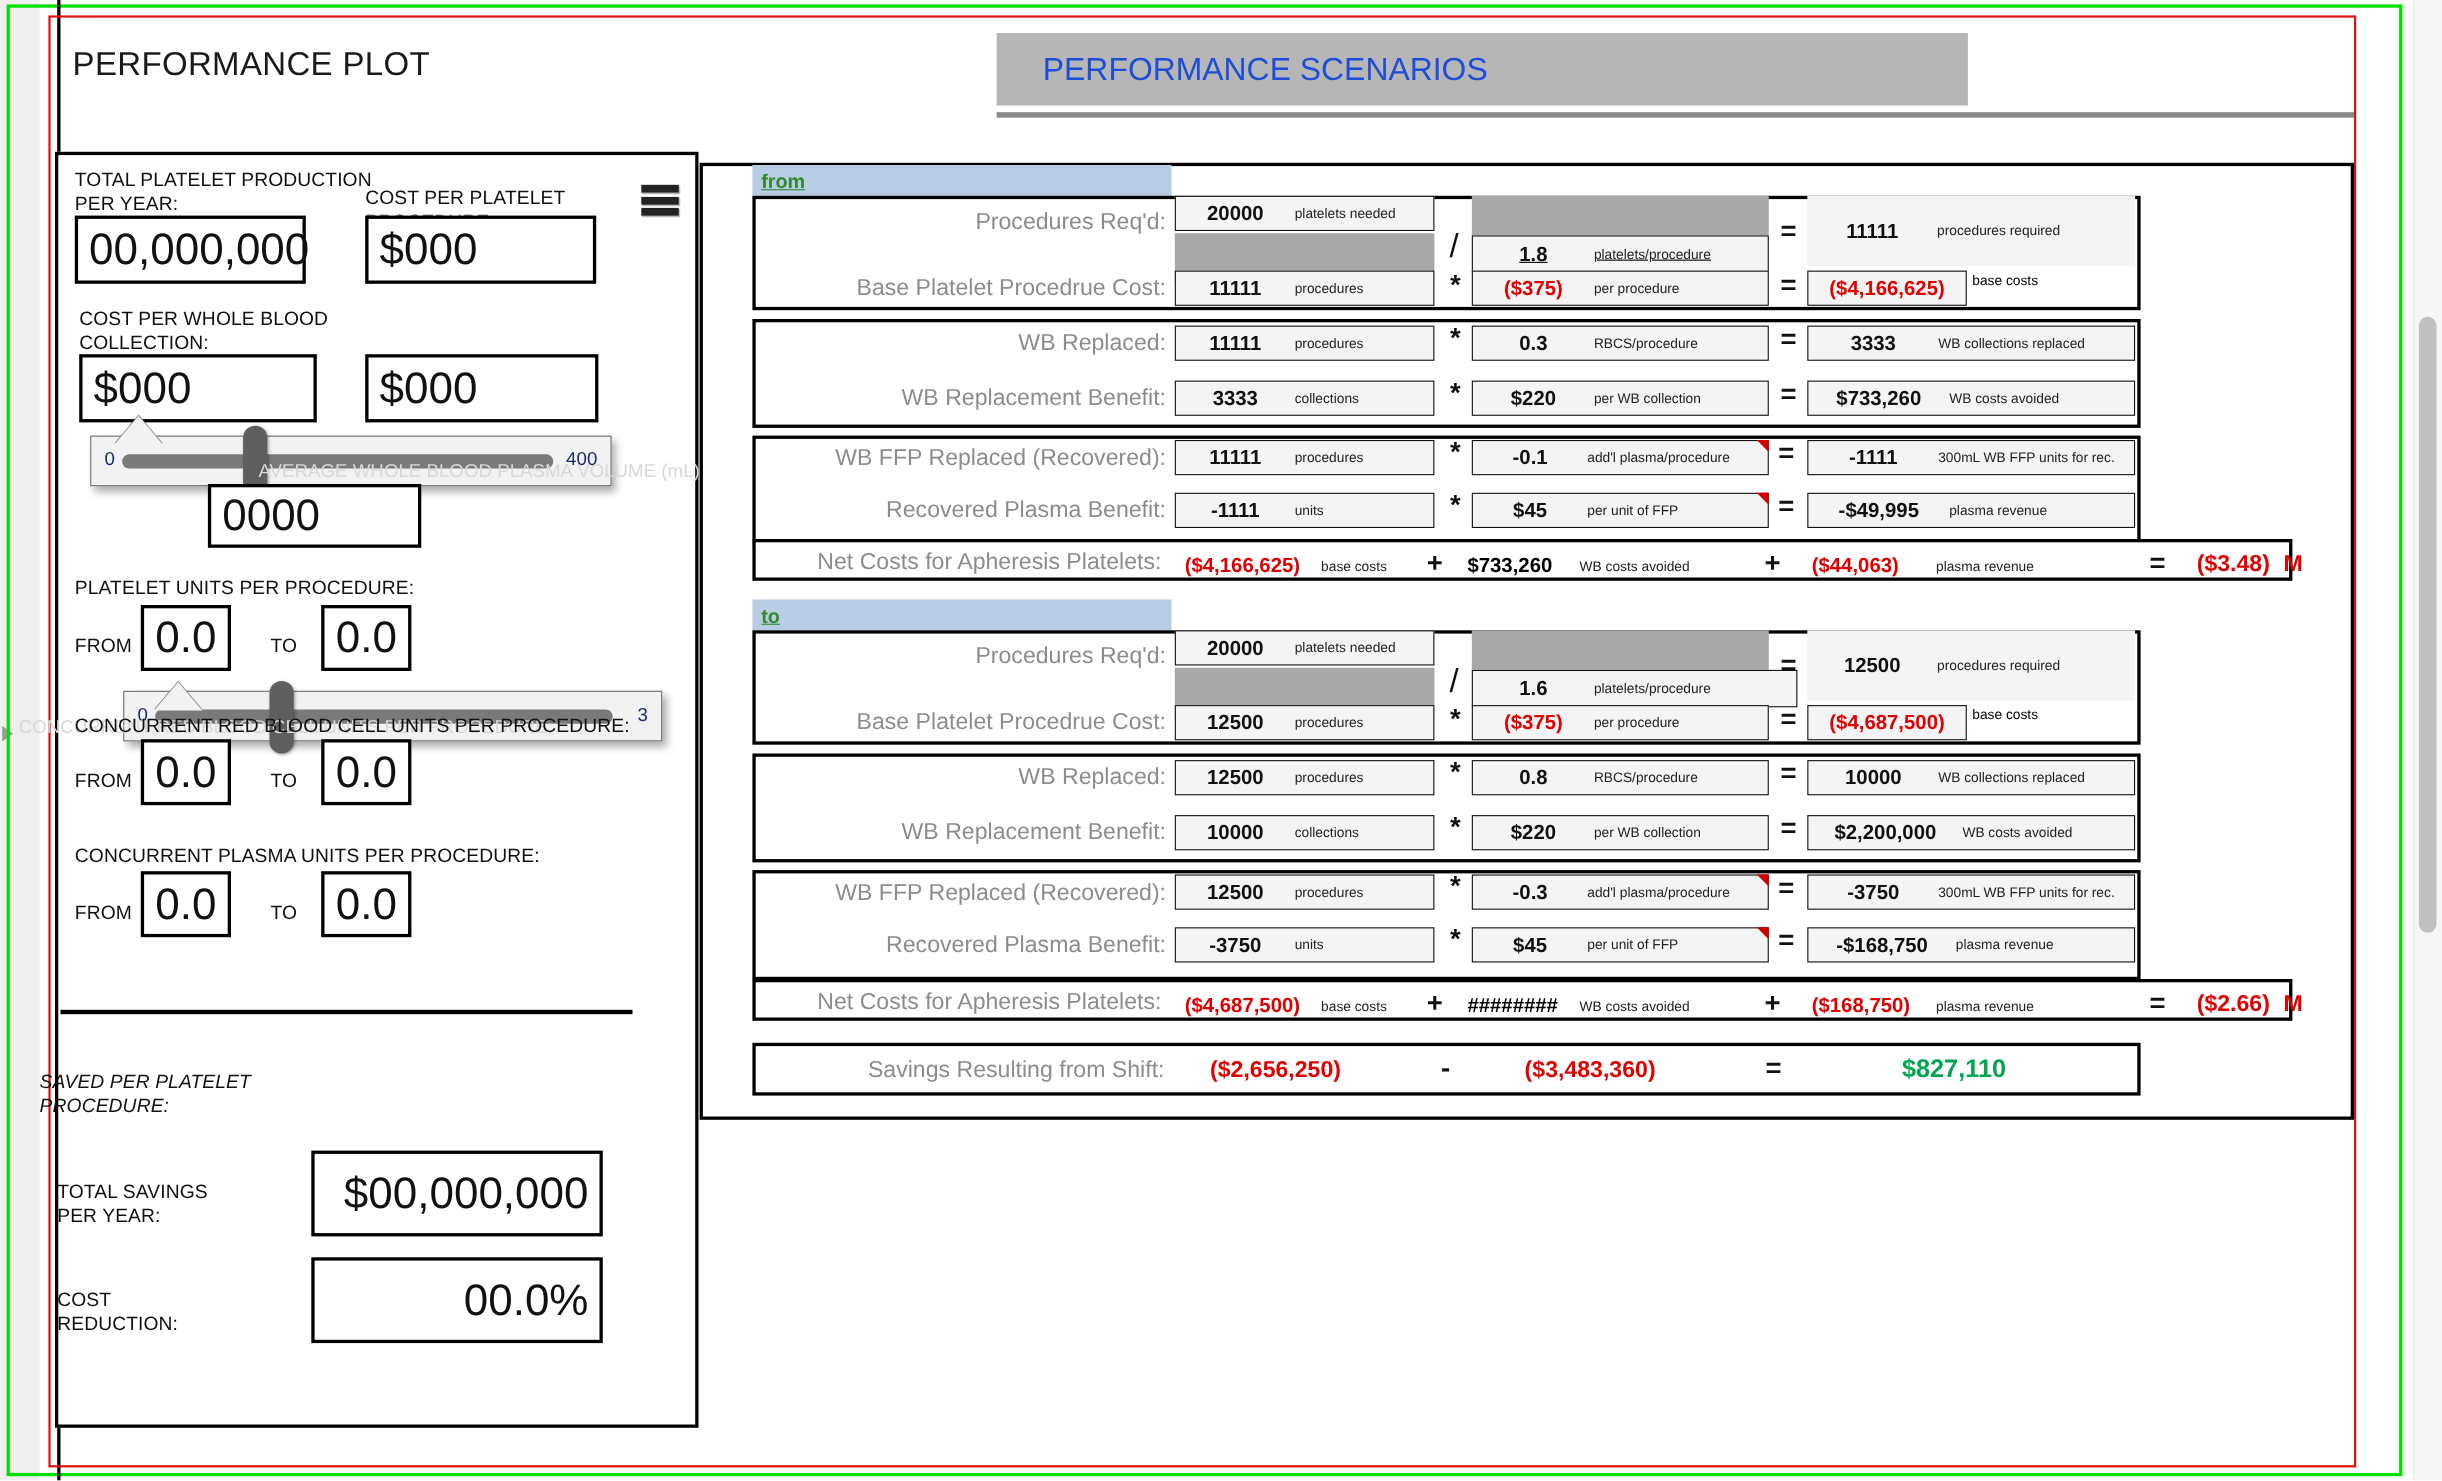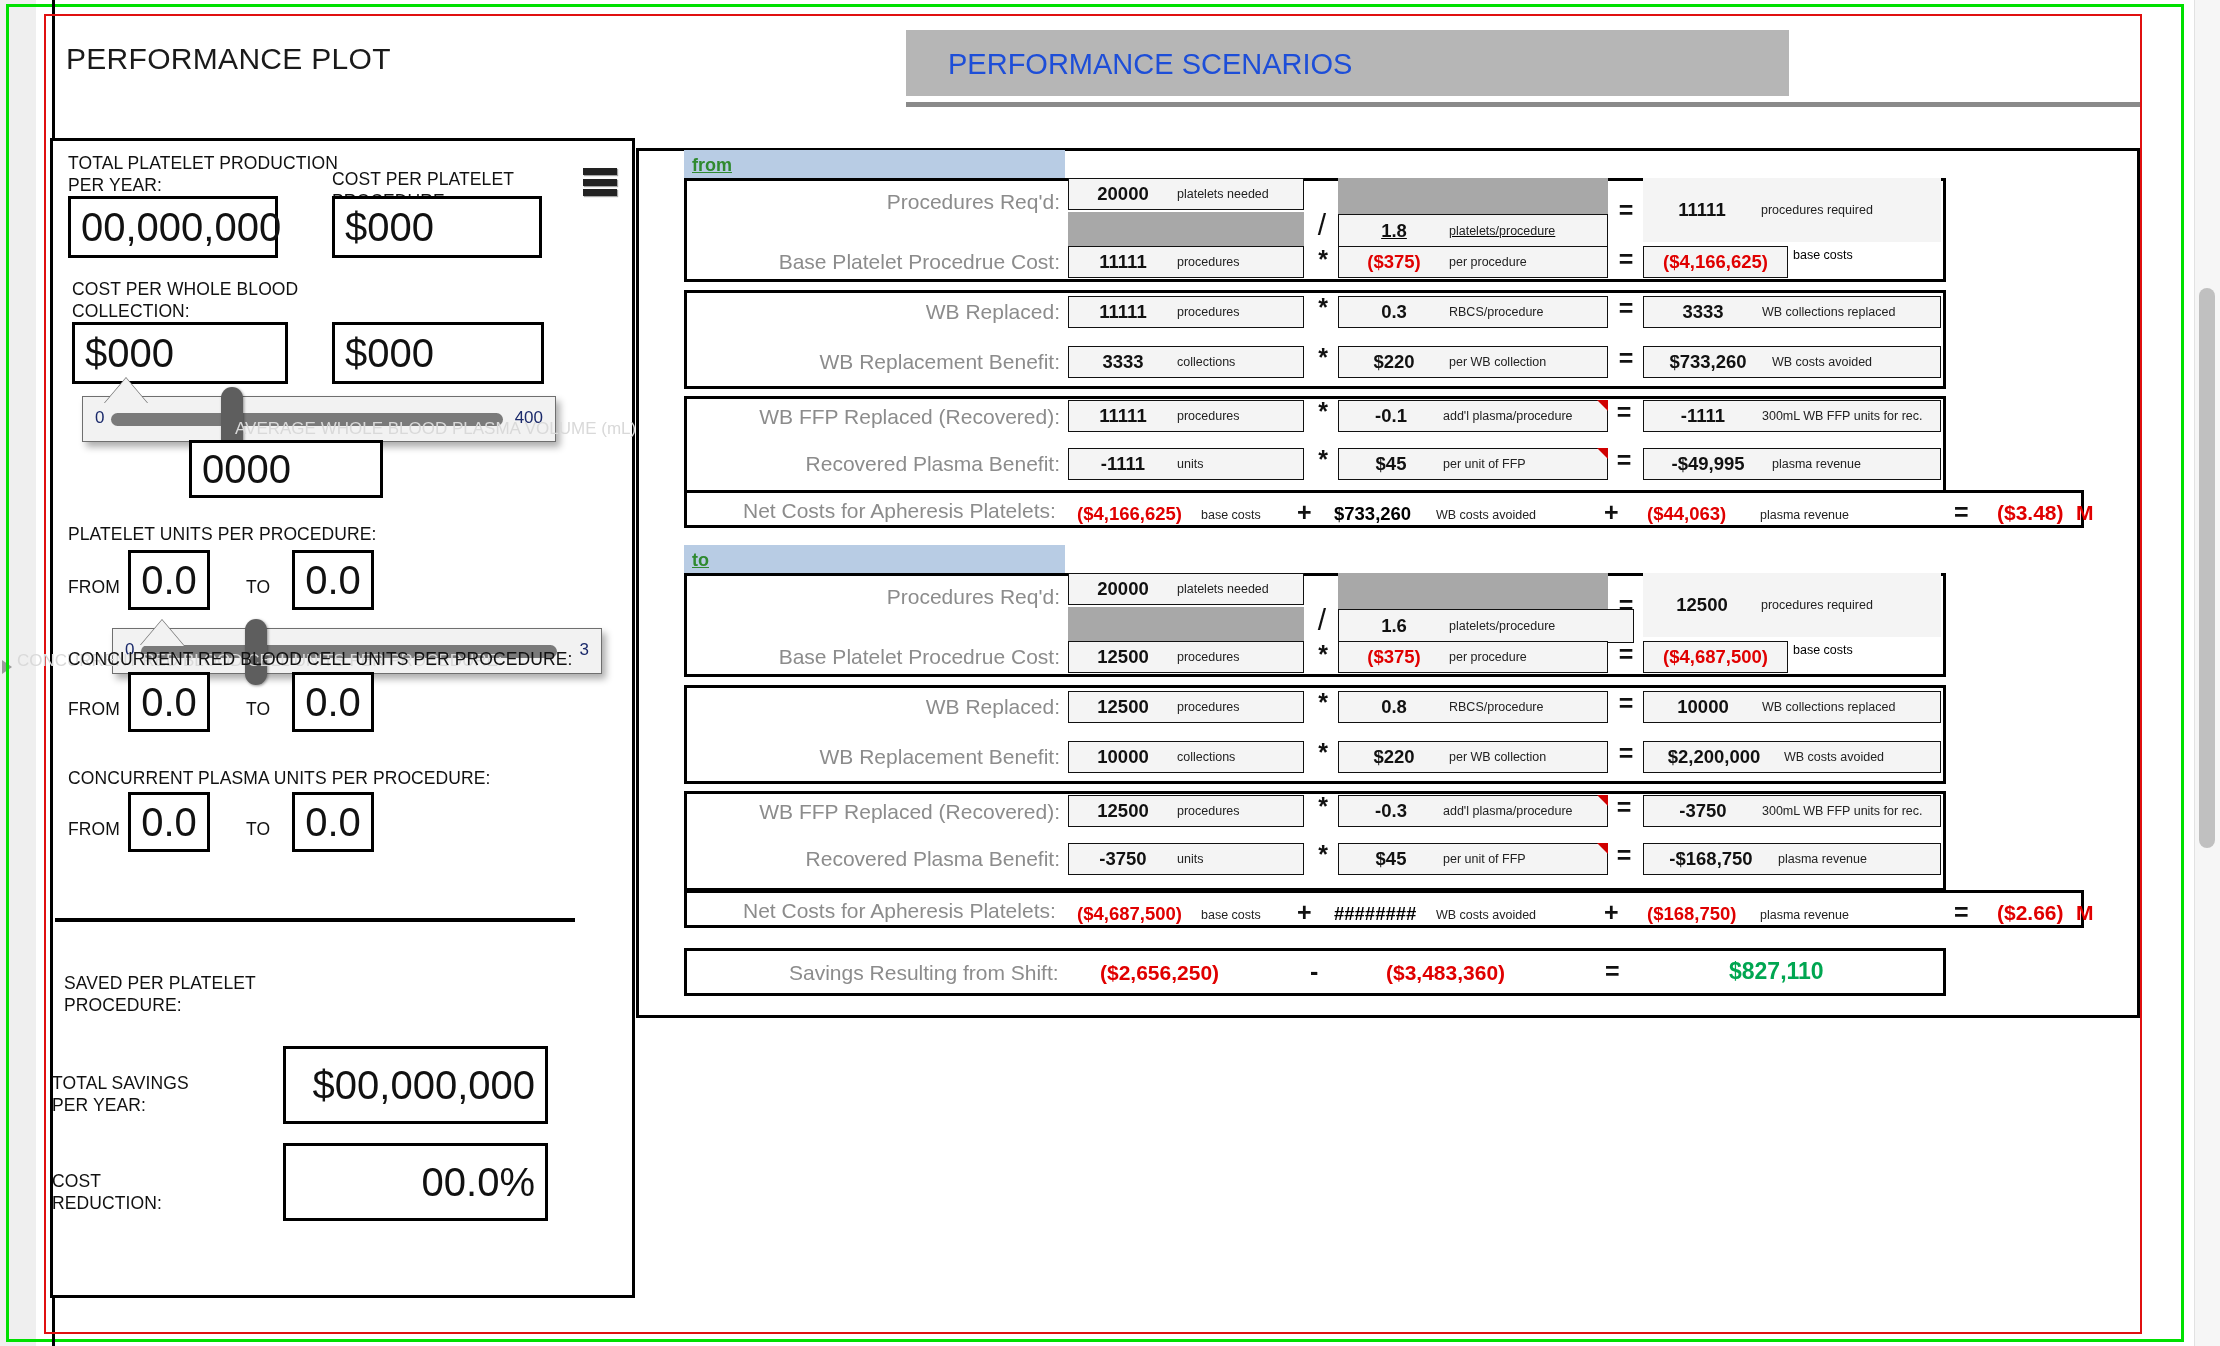--- a/index.html
+++ b/index.html
@@ -337,21 +337,21 @@
   <div class="bigbox c" style="left:292px; top:672px; width:82px; height:60px;">0.0</div>
 
   <div class="lbl" style="left:68px; top:767px;">CONCURRENT PLASMA UNITS PER PROCEDURE:</div>
   <div class="lbl" style="left:68px; top:818px;">FROM</div>
   <div class="bigbox c" style="left:128px; top:792px; width:82px; height:60px;">0.0</div>
   <div class="lbl" style="left:246px; top:818px;">TO</div>
   <div class="bigbox c" style="left:292px; top:792px; width:82px; height:60px;">0.0</div>
 
   <div class="divider" style="left:55px; top:918px; width:520px;"></div>
 
-  <div class="lbl" style="left:64px; top:972px;">SAVED PER PLATELET
+  <div class="lbl" style="left:36px; top:972px;font-style:italic;">SAVED PER PLATELET
 PROCEDURE:</div>
 
   <div class="lbl" style="left:52px; top:1072px;">TOTAL SAVINGS
 PER YEAR:</div>
   <div class="bigbox r" style="left:283px; top:1046px; width:265px; height:78px;">$00,000,000</div>
 
   <div class="lbl" style="left:52px; top:1170px;">COST
 REDUCTION:</div>
   <div class="bigbox r" style="left:283px; top:1143px; width:265px; height:78px;">00.0%</div>
 

